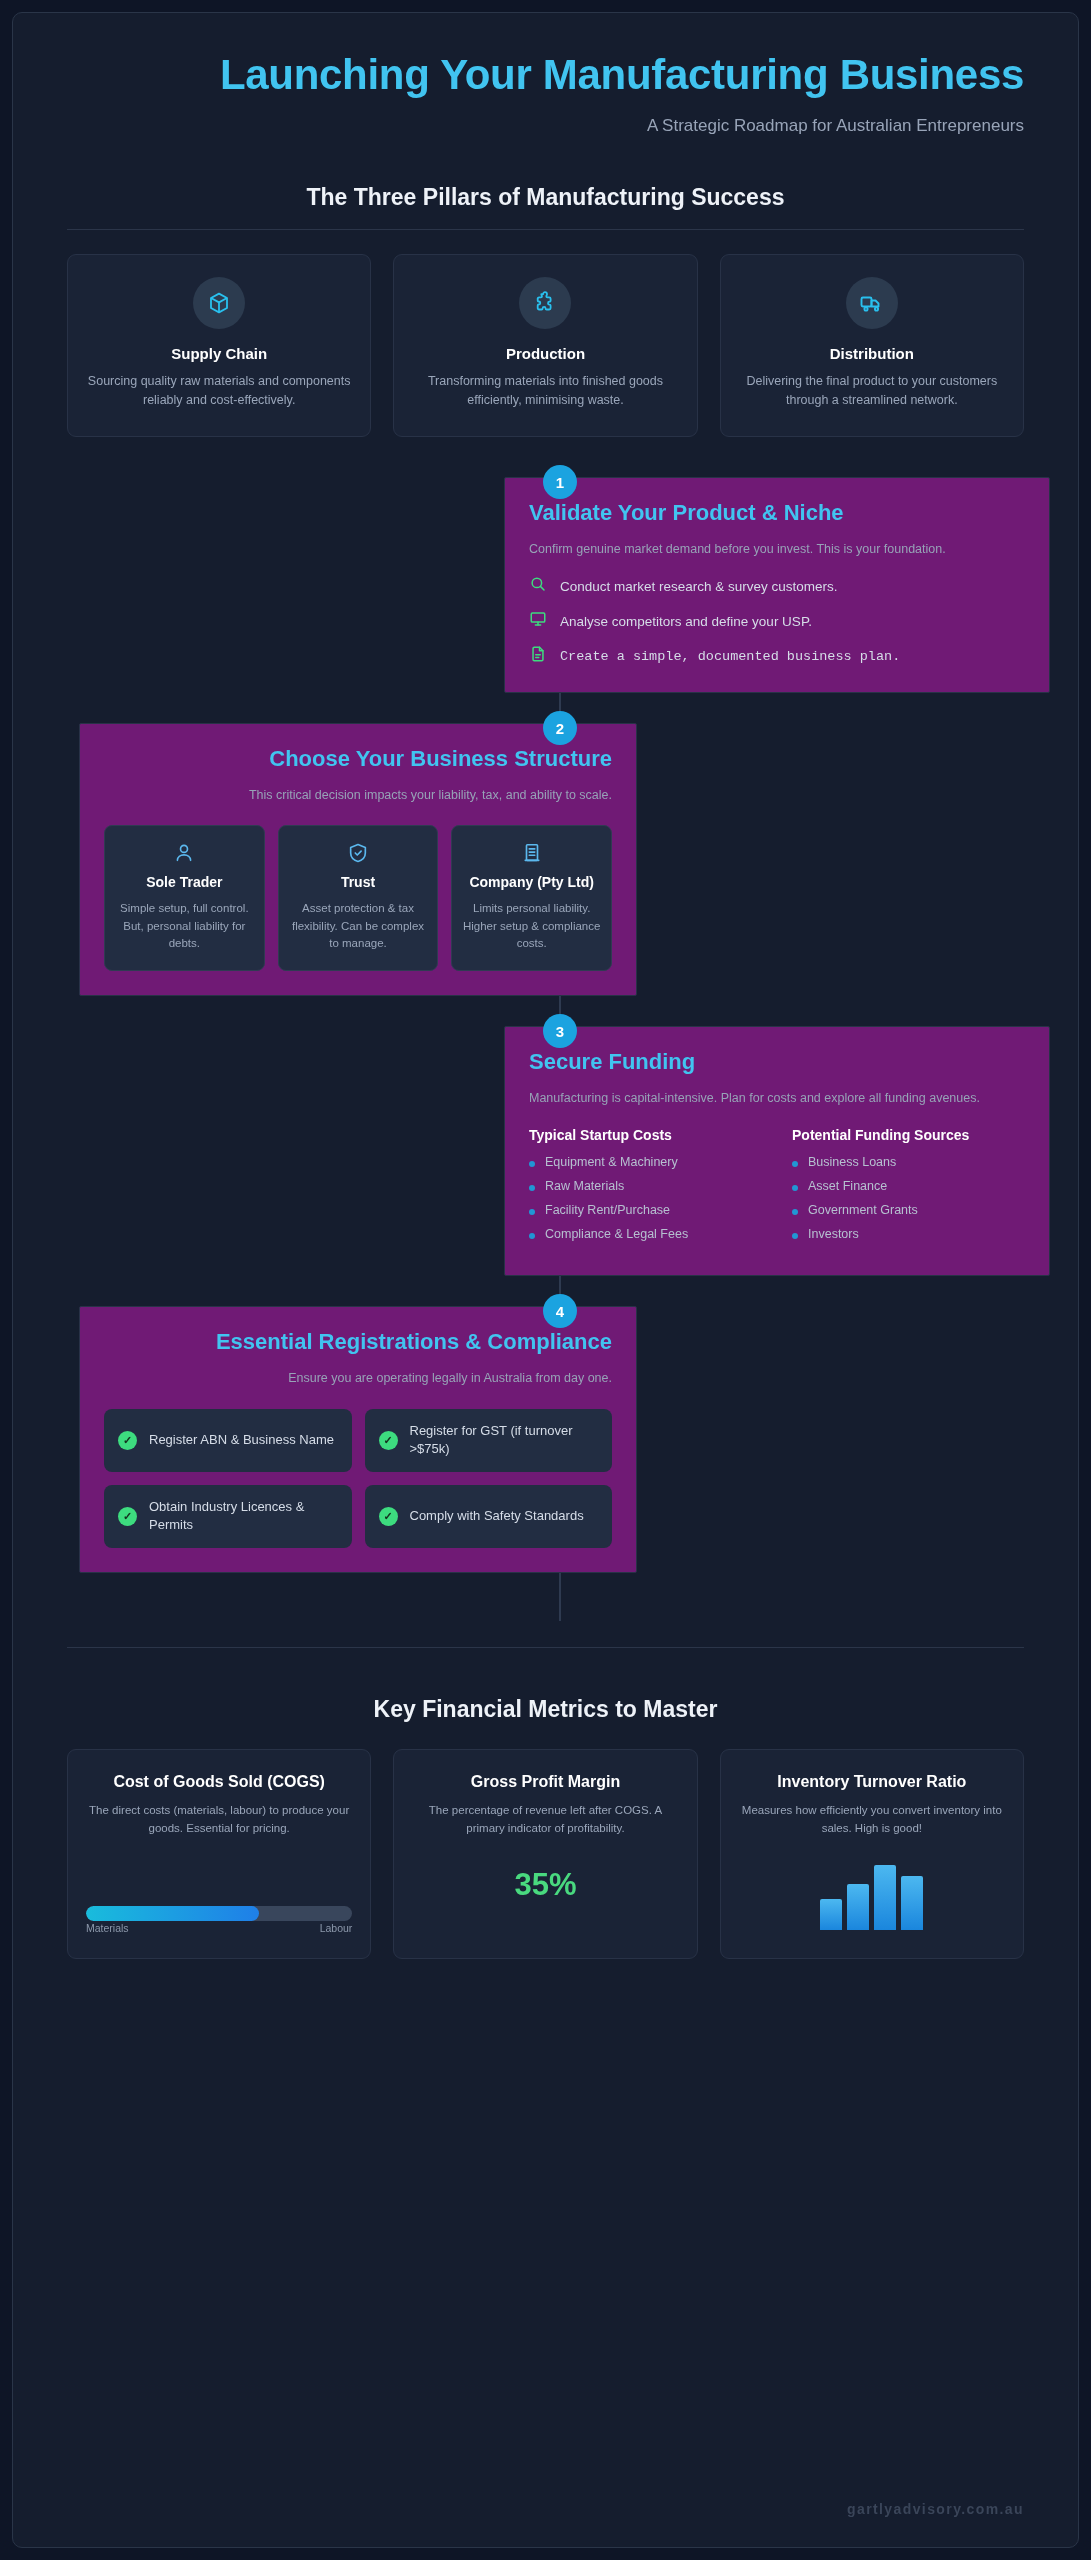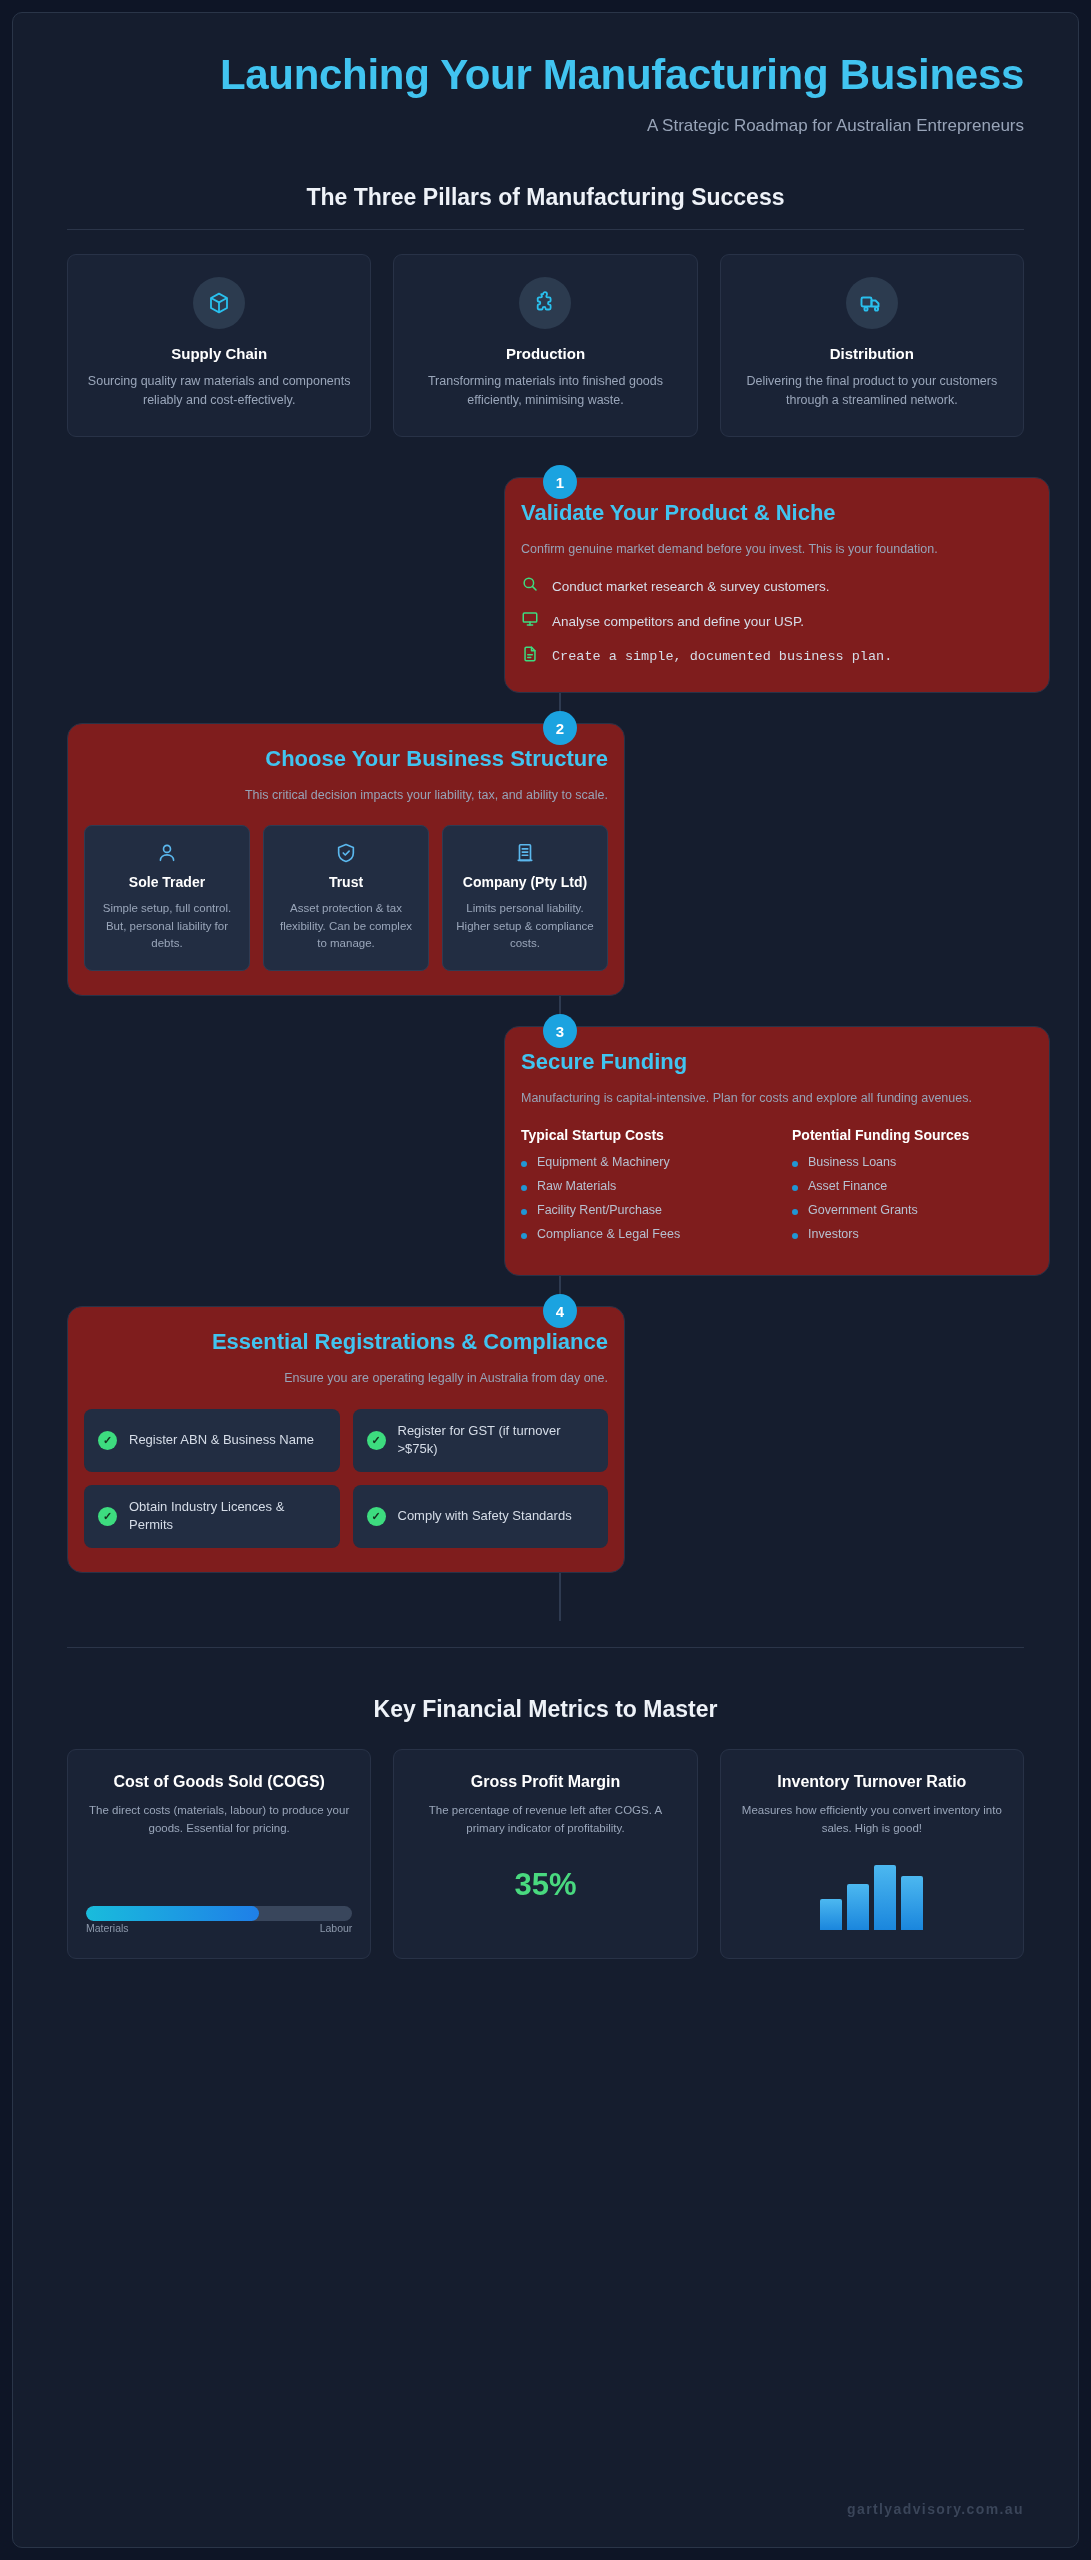--- a/index.html
+++ b/index.html
@@ -56,26 +56,26 @@
 
   
   .timeline { position:relative; margin-top:40px; padding-bottom:18px; }
   .tl-line {
     position:absolute; left:492px; top:0; bottom:0;
     width:2px; background:#2e3a50;
   }
   .step { position:relative; margin-bottom:30px; }
   .step .card {
     position:relative;
-    background:#7f1d1d; border:1px solid #283247;
-    border-radius:15px; padding:22px 16px 24px;
+    background:#701a75; border:1px solid #283247;
+    border-radius:2px; padding:22px 24px 24px;
     width:546px;
   }
   .step.right .card { margin-left:437px; }
-  .step.left  .card { margin-left:0; width:558px; }
+  .step.left  .card { margin-left:12px; width:558px; }
   .badge {
     position:absolute; z-index:5;
     width:34px; height:34px; border-radius:50%;
     background:#1ba3e0; color:#fff;
     font-size:15px; font-weight:bold;
     display:flex; align-items:center; justify-content:center;
   }
   .step.right .badge { left:476px; top:-12px; }
   .step.left  .badge { left:476px; top:-12px; }
 

